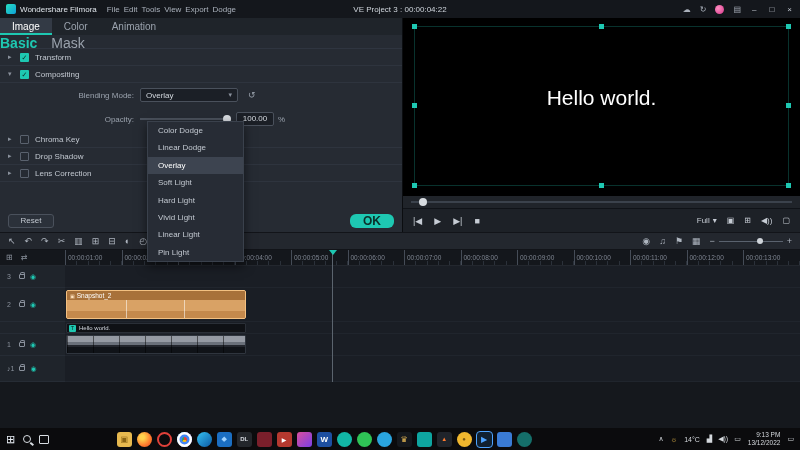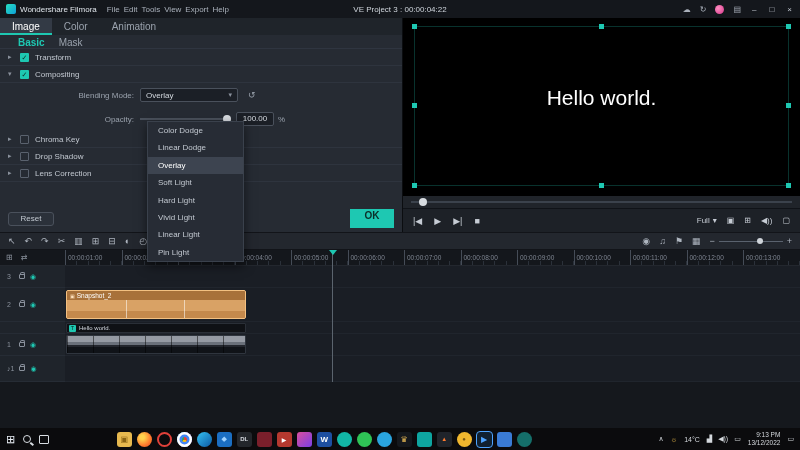--- a/index.html
+++ b/index.html
@@ -18,21 +18,21 @@
   .tb-right{margin-left:auto;display:flex;align-items:center;gap:9px;color:#aab1bb;}
   .tic{font-size:8px;}
   .avatar{width:9px;height:9px;border-radius:50%;background:radial-gradient(circle at 35% 35%,#ff8fc0,#d6358b);}
   .wbtn{font-size:8px;color:#c2c8d0;padding:0 2px;}
 
   
   .left-panel{position:absolute;top:18px;left:0;width:402px;height:214px;background:#262b33;}
   .tabs{height:17px;display:flex;background:#1f242a;font-size:10px;}
   .tab{padding:0 12px;line-height:17px;color:#9aa2ad;}
   .tab.active{background:#333a45;color:#fff;box-shadow:inset 0 -2px 0 #1ec8b2;}
-  .subtabs{height:14px;display:flex;gap:14px;padding-left:18px;font-size:10px;align-items:flex-end;border-bottom:1px solid #2f3540;}
+  .subtabs{height:14px;display:flex;gap:14px;padding-left:0;font-size:14px;align-items:flex-start;border-bottom:1px solid #2f3540;}
   .subtab{color:#9aa2ad;}
   .subtab.active{color:#1ec8b2;font-weight:bold;}
   .secrow{height:17px;display:flex;align-items:center;gap:6px;padding-left:8px;border-bottom:1px solid #2e343e;font-size:8px;color:#c2c8d0;}
   .chev{color:#8a919c;font-size:7px;width:6px;}
   .cb{width:9px;height:9px;border-radius:1px;background:#1ec8b2;color:#0c2d27;font-size:7px;line-height:9px;text-align:center;}
   .cb.empty{background:transparent;border:1px solid #5a626e;}
   .proprow{height:24px;display:flex;align-items:center;font-size:8px;color:#9aa2ad;}
   .proprow:first-of-type{margin-top:10px;}
   .plabel{width:140px;text-align:right;padding-right:6px;}
   .select{width:98px;height:14px;background:#1b1f26;border:1px solid #4a515c;border-radius:2px;
@@ -40,22 +40,22 @@
   .select .sval{flex:1;}
   .select .sarr{color:#8a919c;font-size:7px;}
   .ricon{margin-left:10px;color:#9aa2ad;font-size:9px;}
   .slider{width:88px;height:2px;background:#4a515c;position:relative;margin-right:8px;}
   .slider .knob{position:absolute;right:-3px;top:-3px;width:8px;height:8px;border-radius:50%;background:#d7dbe0;}
   .numbox{width:38px;height:14px;background:#1b1f26;border:1px solid #4a515c;border-radius:2px;
           color:#d4d9df;text-align:center;line-height:12px;margin-right:4px;}
   .btnrow{position:absolute;bottom:4px;left:8px;right:8px;display:flex;justify-content:space-between;align-items:center;}
   .reset-btn{min-width:46px;height:14px;background:#2b313a;border:1px solid #4a515c;border-radius:3px;
              color:#c2c8d0;font-size:8px;line-height:12px;text-align:center;padding:0 6px;}
-  .ok-btn{width:44px;height:19px;background:#1ec8b2;border-radius:0;color:#0b2f29;font-weight:bold;
-          font-size:10px;line-height:14px;text-align:center;}
+  .ok-btn{width:44px;height:14px;background:#1ec8b2;border-radius:6px;color:#0b2f29;font-weight:bold;
+          font-size:12px;line-height:14px;text-align:center;}
   .dropdown{position:absolute;left:147px;top:103px;width:97px;background:#272c35;border:1px solid #3a414c;
             box-shadow:0 4px 10px rgba(0,0,0,.55);z-index:90;}
   .dd-item{height:17.4px;line-height:17.4px;padding-left:10px;font-size:8px;color:#c2c8d0;}
   .dd-item.selected{background:#3d4450;color:#fff;}
 
   
   .right-panel{position:absolute;top:18px;left:402px;right:0;height:214px;background:#16191e;border-left:1px solid #0b0d10;}
   .preview{position:absolute;top:0;left:0;right:0;height:178px;background:#000;overflow:hidden;}
   .hello{position:absolute;top:68px;left:0;right:0;text-align:center;color:#fff;font-size:21px;}
   .selbox{position:absolute;left:11px;right:11px;top:8px;bottom:10px;border:1px solid rgba(30,200,178,.25);}
@@ -142,21 +142,21 @@
   <div class="titlebar">
     <div class="logo"></div>
     <span class="appname">Wondershare Filmora</span>
     <div class="menus">
 
     <span class="menu">File</span>
         <span class="menu">Edit</span>
         <span class="menu">Tools</span>
         <span class="menu">View</span>
         <span class="menu">Export</span>
-        <span class="menu">Help</span>
+        <span class="menu">Dodge</span>
       </div>
     <div class="proj">VE Project 3 : 00:00:04:22</div>
     <div class="tb-right">
       <span class="tic">☁</span>
       <span class="tic">↻</span>
       <span class="avatar"></span>
       <span class="tic">▤</span>
       <span class="wbtn">–</span>
       <span class="wbtn">□</span>
       <span class="wbtn">×</span>

